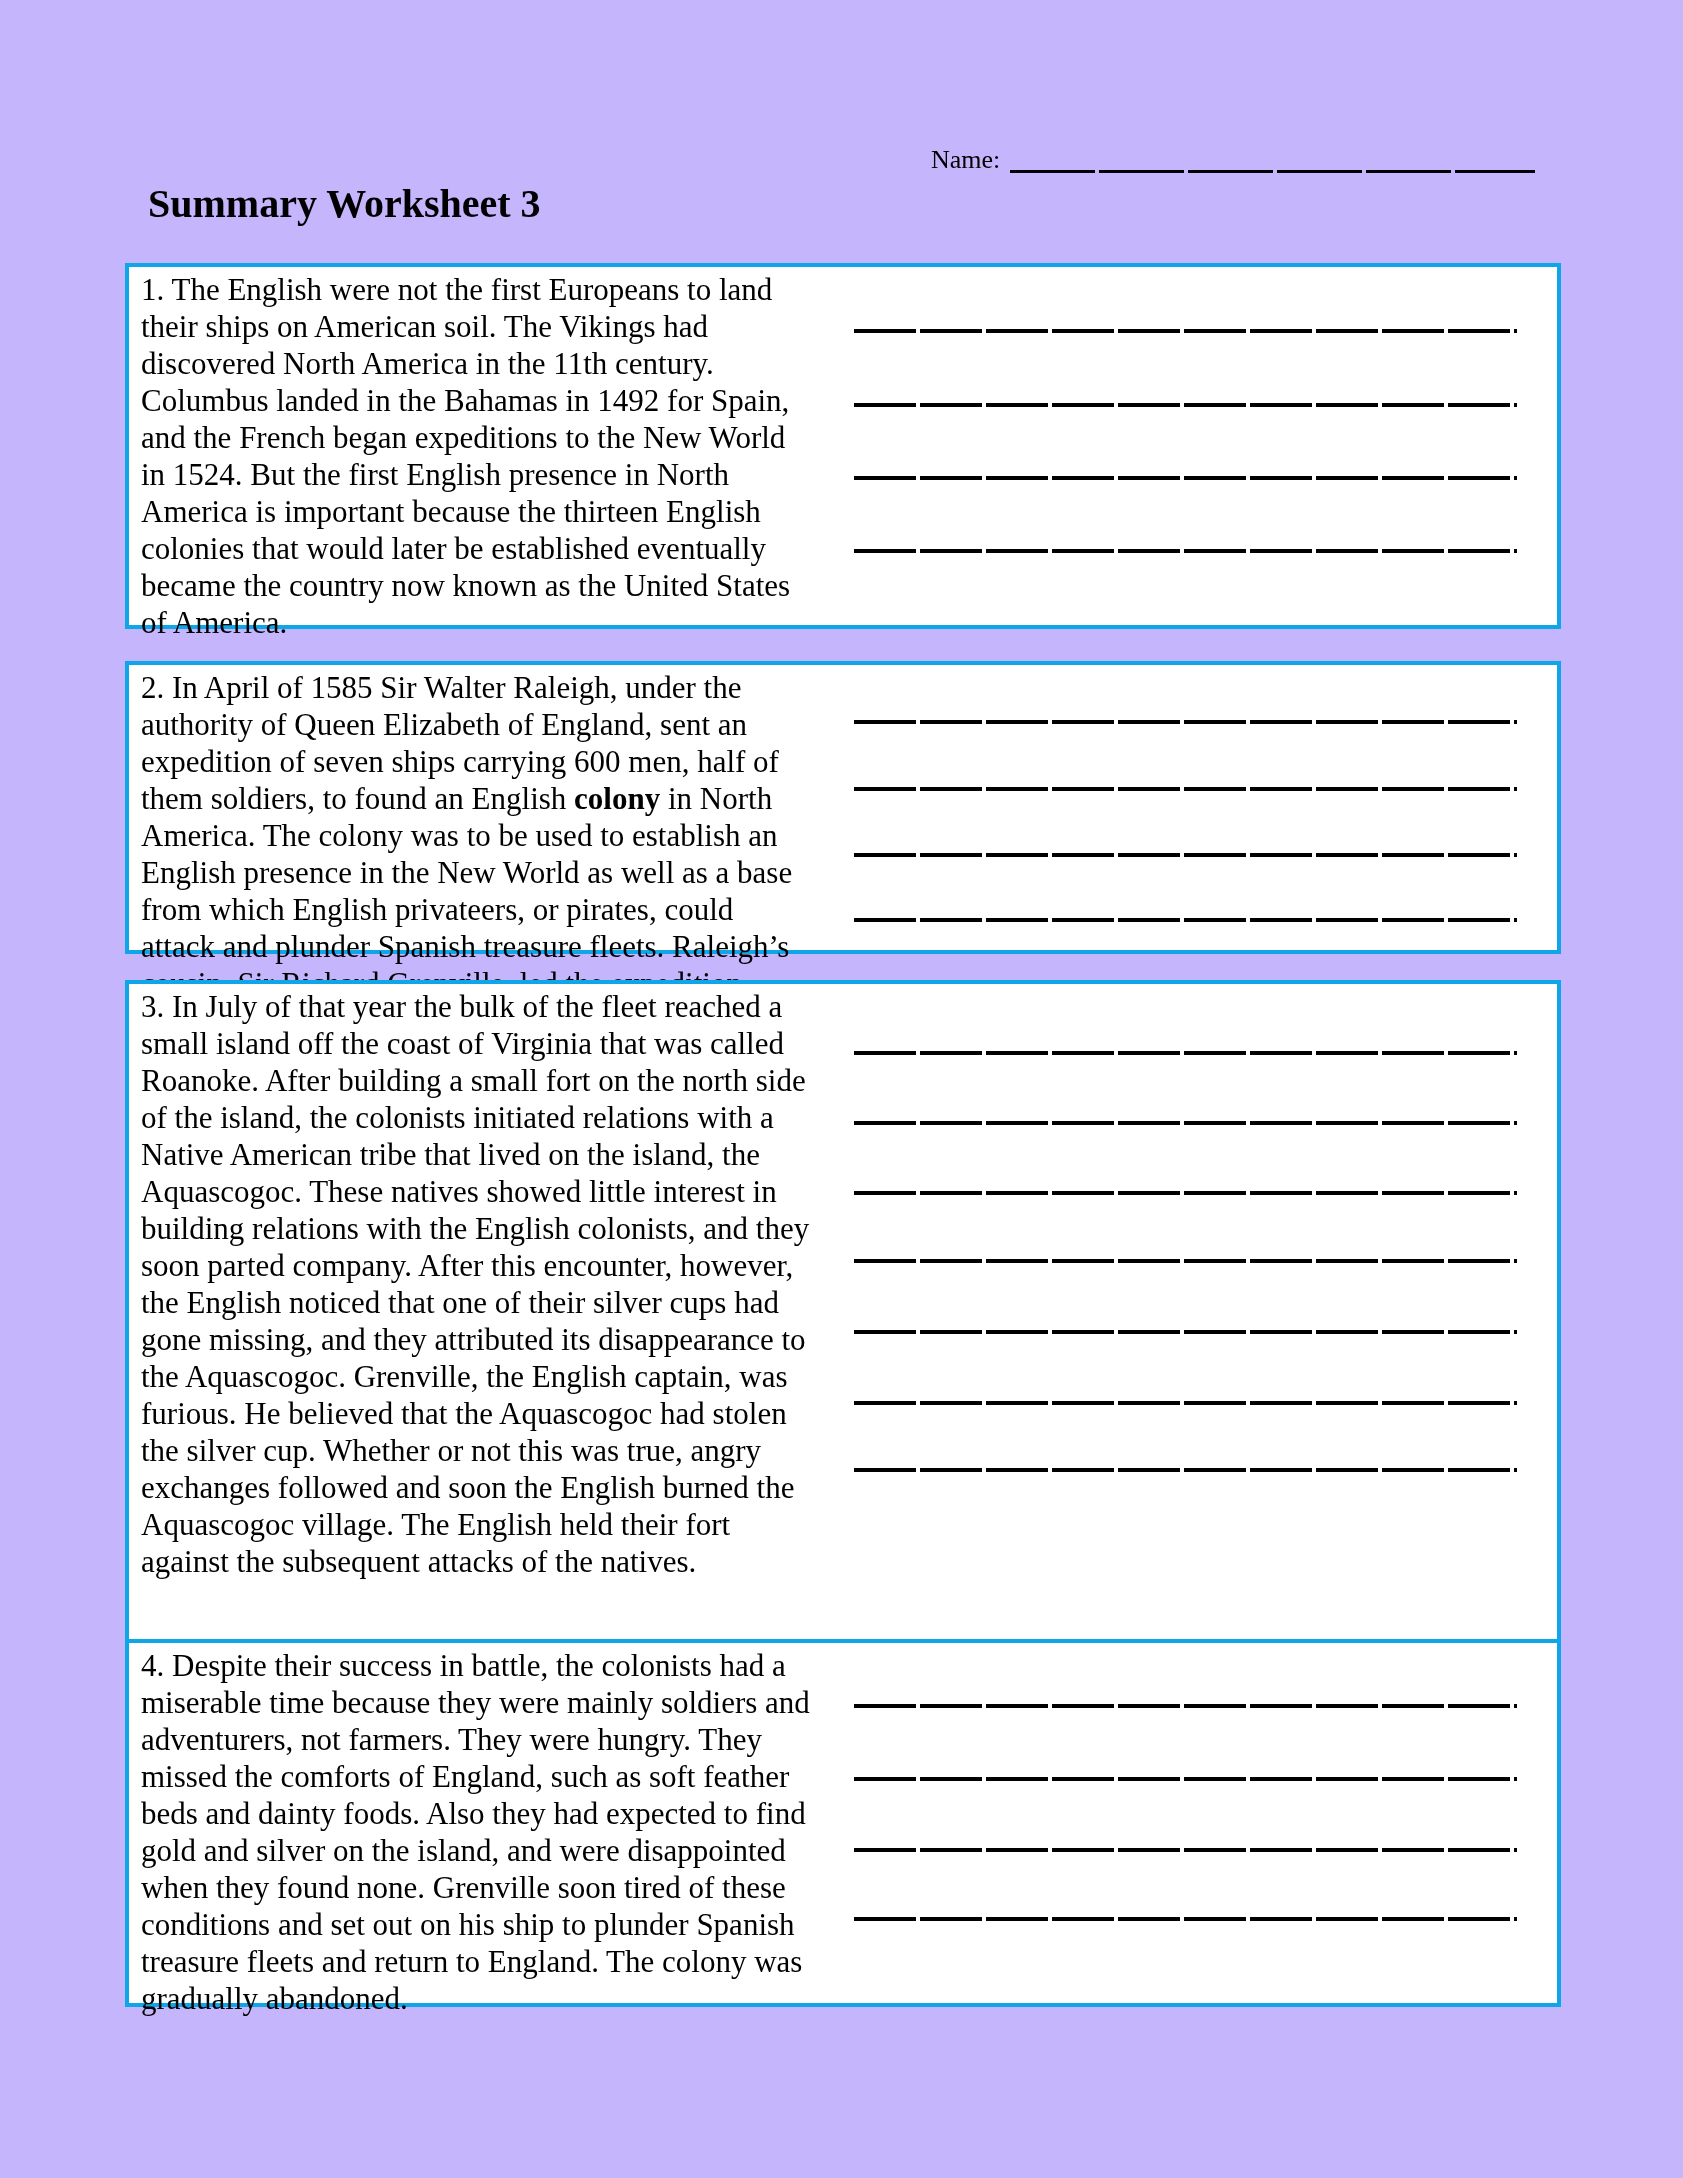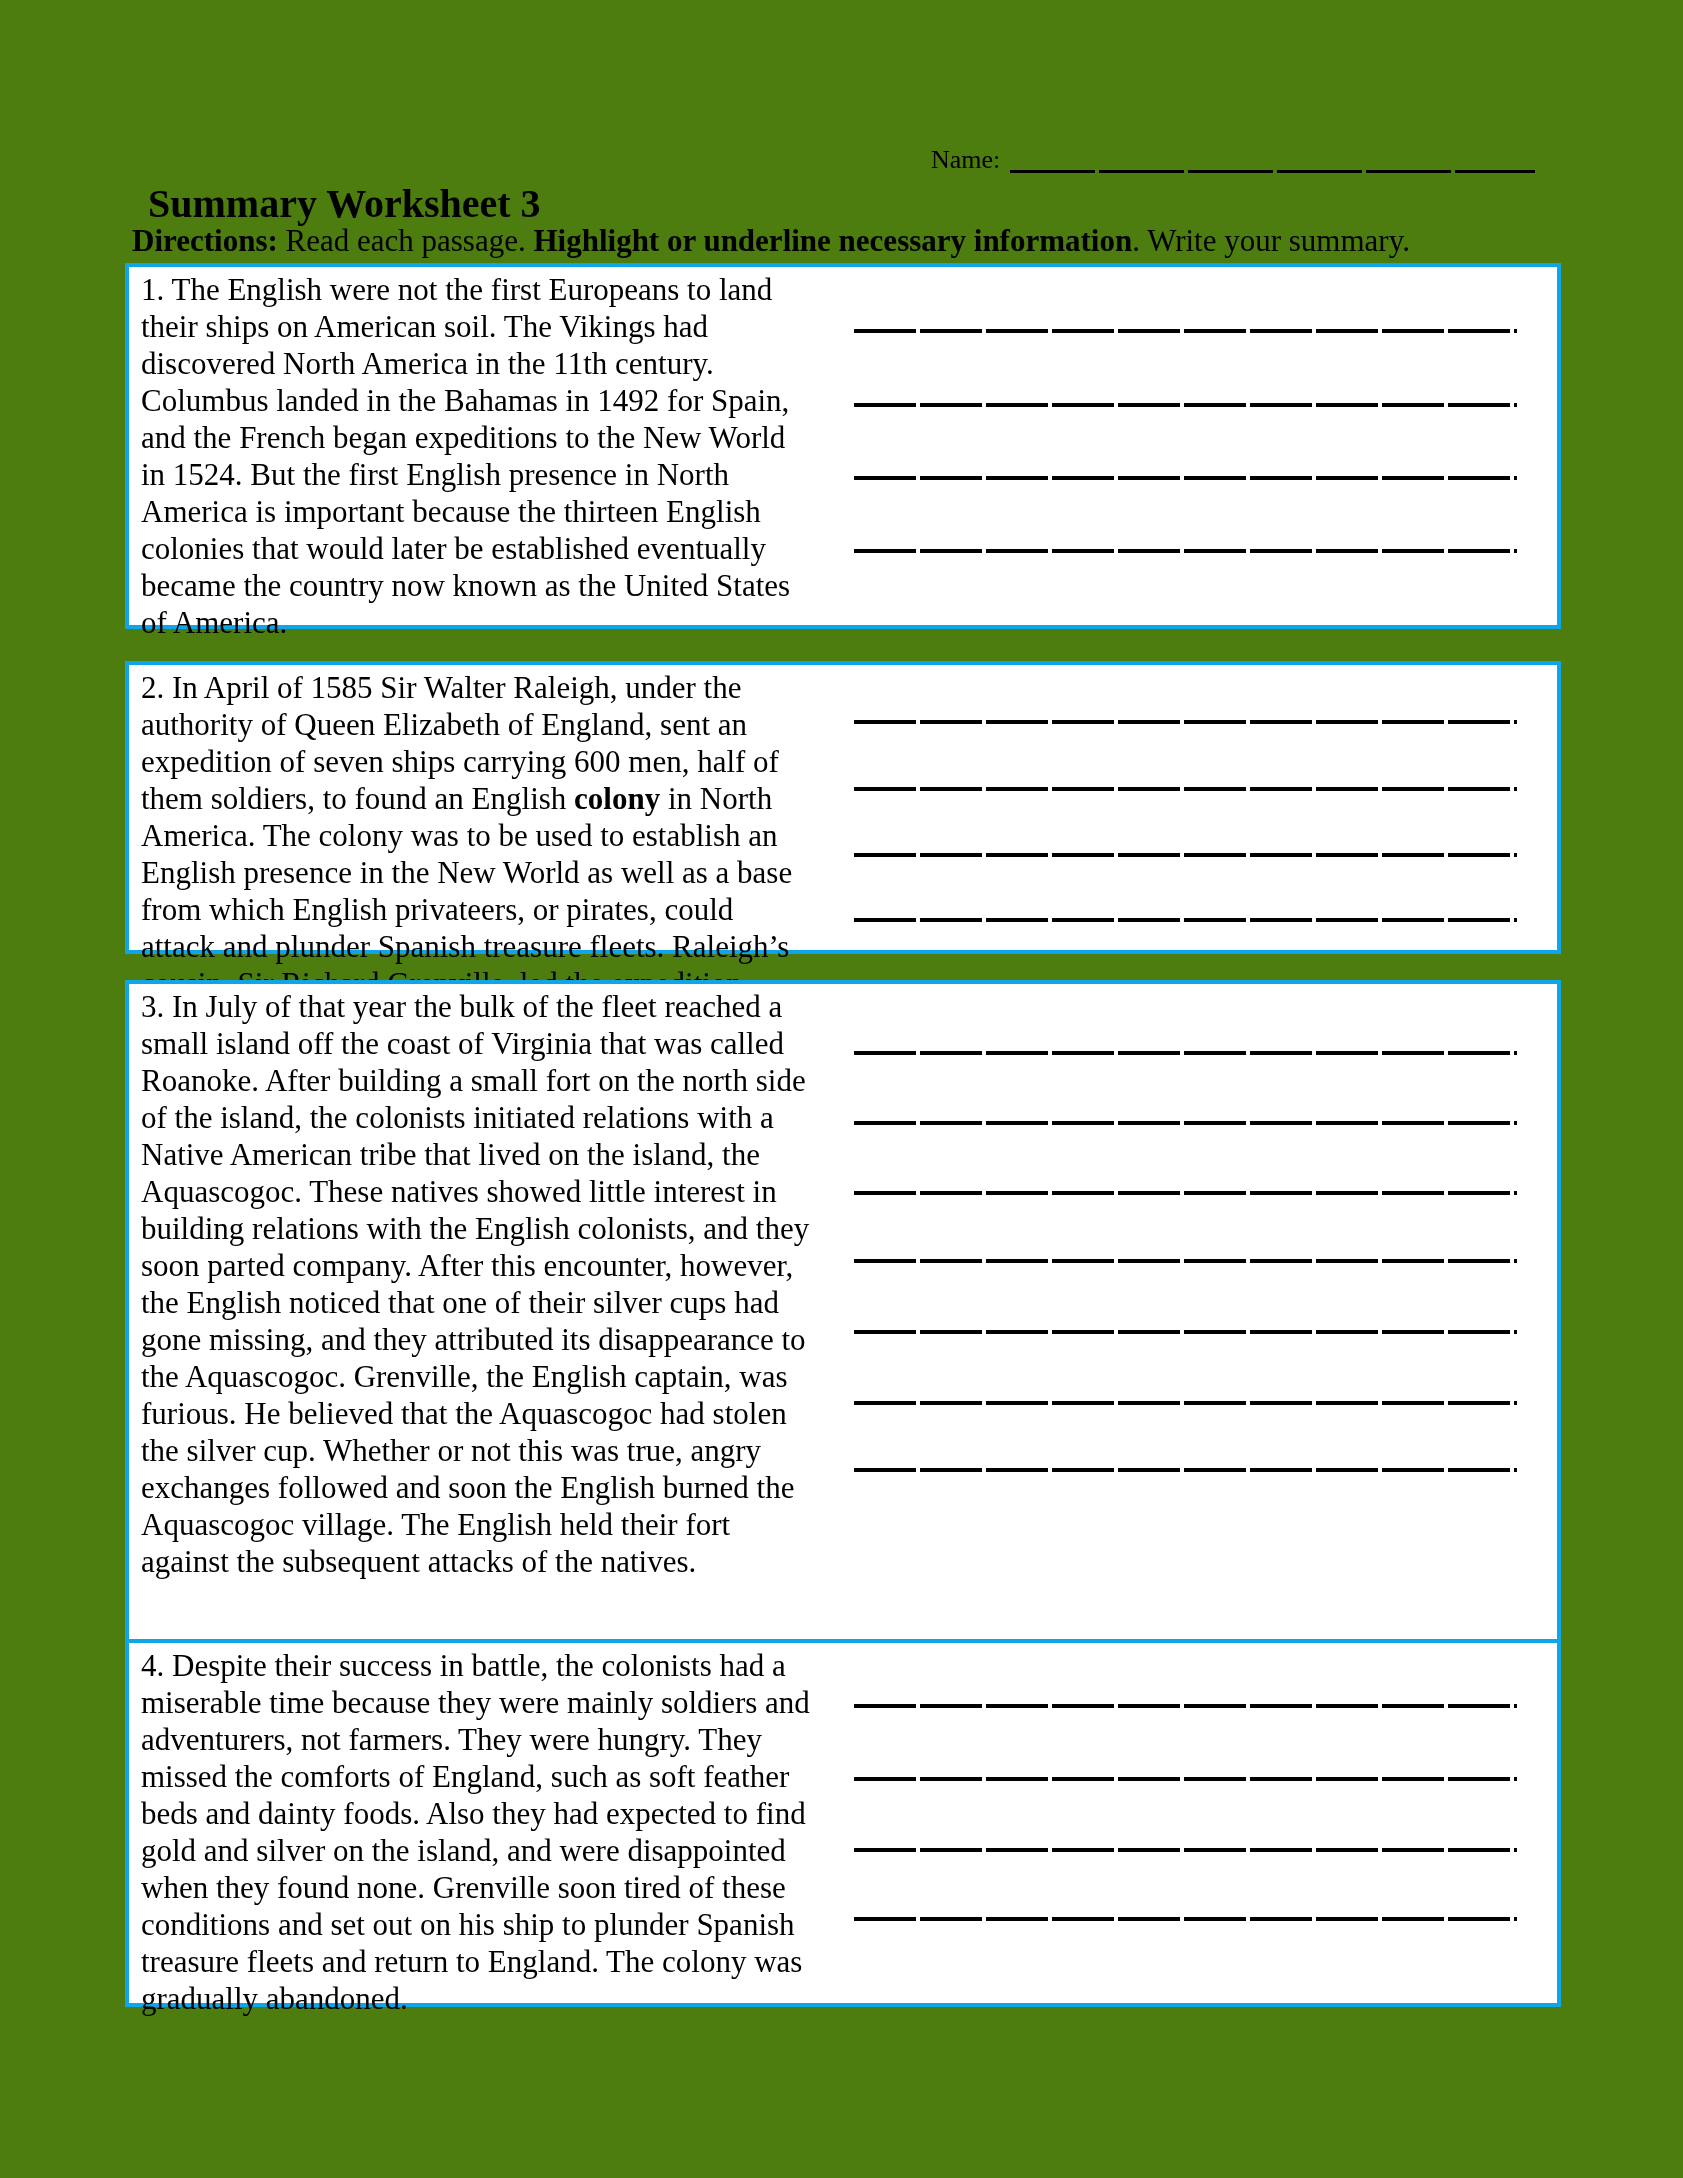--- a/index.html
+++ b/index.html
@@ -1,21 +1,21 @@
 <!DOCTYPE html>
 <html><head>
 <meta charset="utf-8">
 <style>
   html, body { margin: 0; padding: 0; background: #888; }
   .page {
     position: relative;
     width: 1683px;
     height: 2178px;
     margin: 0 auto;
-    background: #4d7c0f;
+    background: #c4b5fd;
     color: #000;
     font-family: "Liberation Serif", "DejaVu Serif", serif;
     overflow: hidden;
   }
 
   
   .name-row {
     position: absolute;
     left: 931px;
     top: 137px;
@@ -94,21 +94,20 @@
 
 <div class="page">
 
   <div class="name-row">
     <span class="name-label">Name:</span>
     <span class="name-underline"></span>
   </div>
 
   <h1 class="page-title">Summary Worksheet 3</h1>
 
-  <p class="directions"><b>Directions:</b> Read each passage. <b>Highlight or underline necessary information</b>. Write your summary.</p>
 
   <div class="passage-box box-1">
     <div class="passage-text">1. The English were not the first Europeans to land<br>their ships on American soil. The Vikings had<br>discovered North America in the 11th century.<br>Columbus landed in the Bahamas in 1492 for Spain,<br>and the French began expeditions to the New World<br>in 1524. But the first English presence in North<br>America is important because the thirteen English<br>colonies that would later be established eventually<br>became the country now known as the United States<br>of America.</div>
     <div class="summary-blank" style="top:62px"></div>
     <div class="summary-blank" style="top:136px"></div>
     <div class="summary-blank" style="top:209px"></div>
     <div class="summary-blank" style="top:282px"></div>
   </div>
 
   <div class="passage-box box-2">

